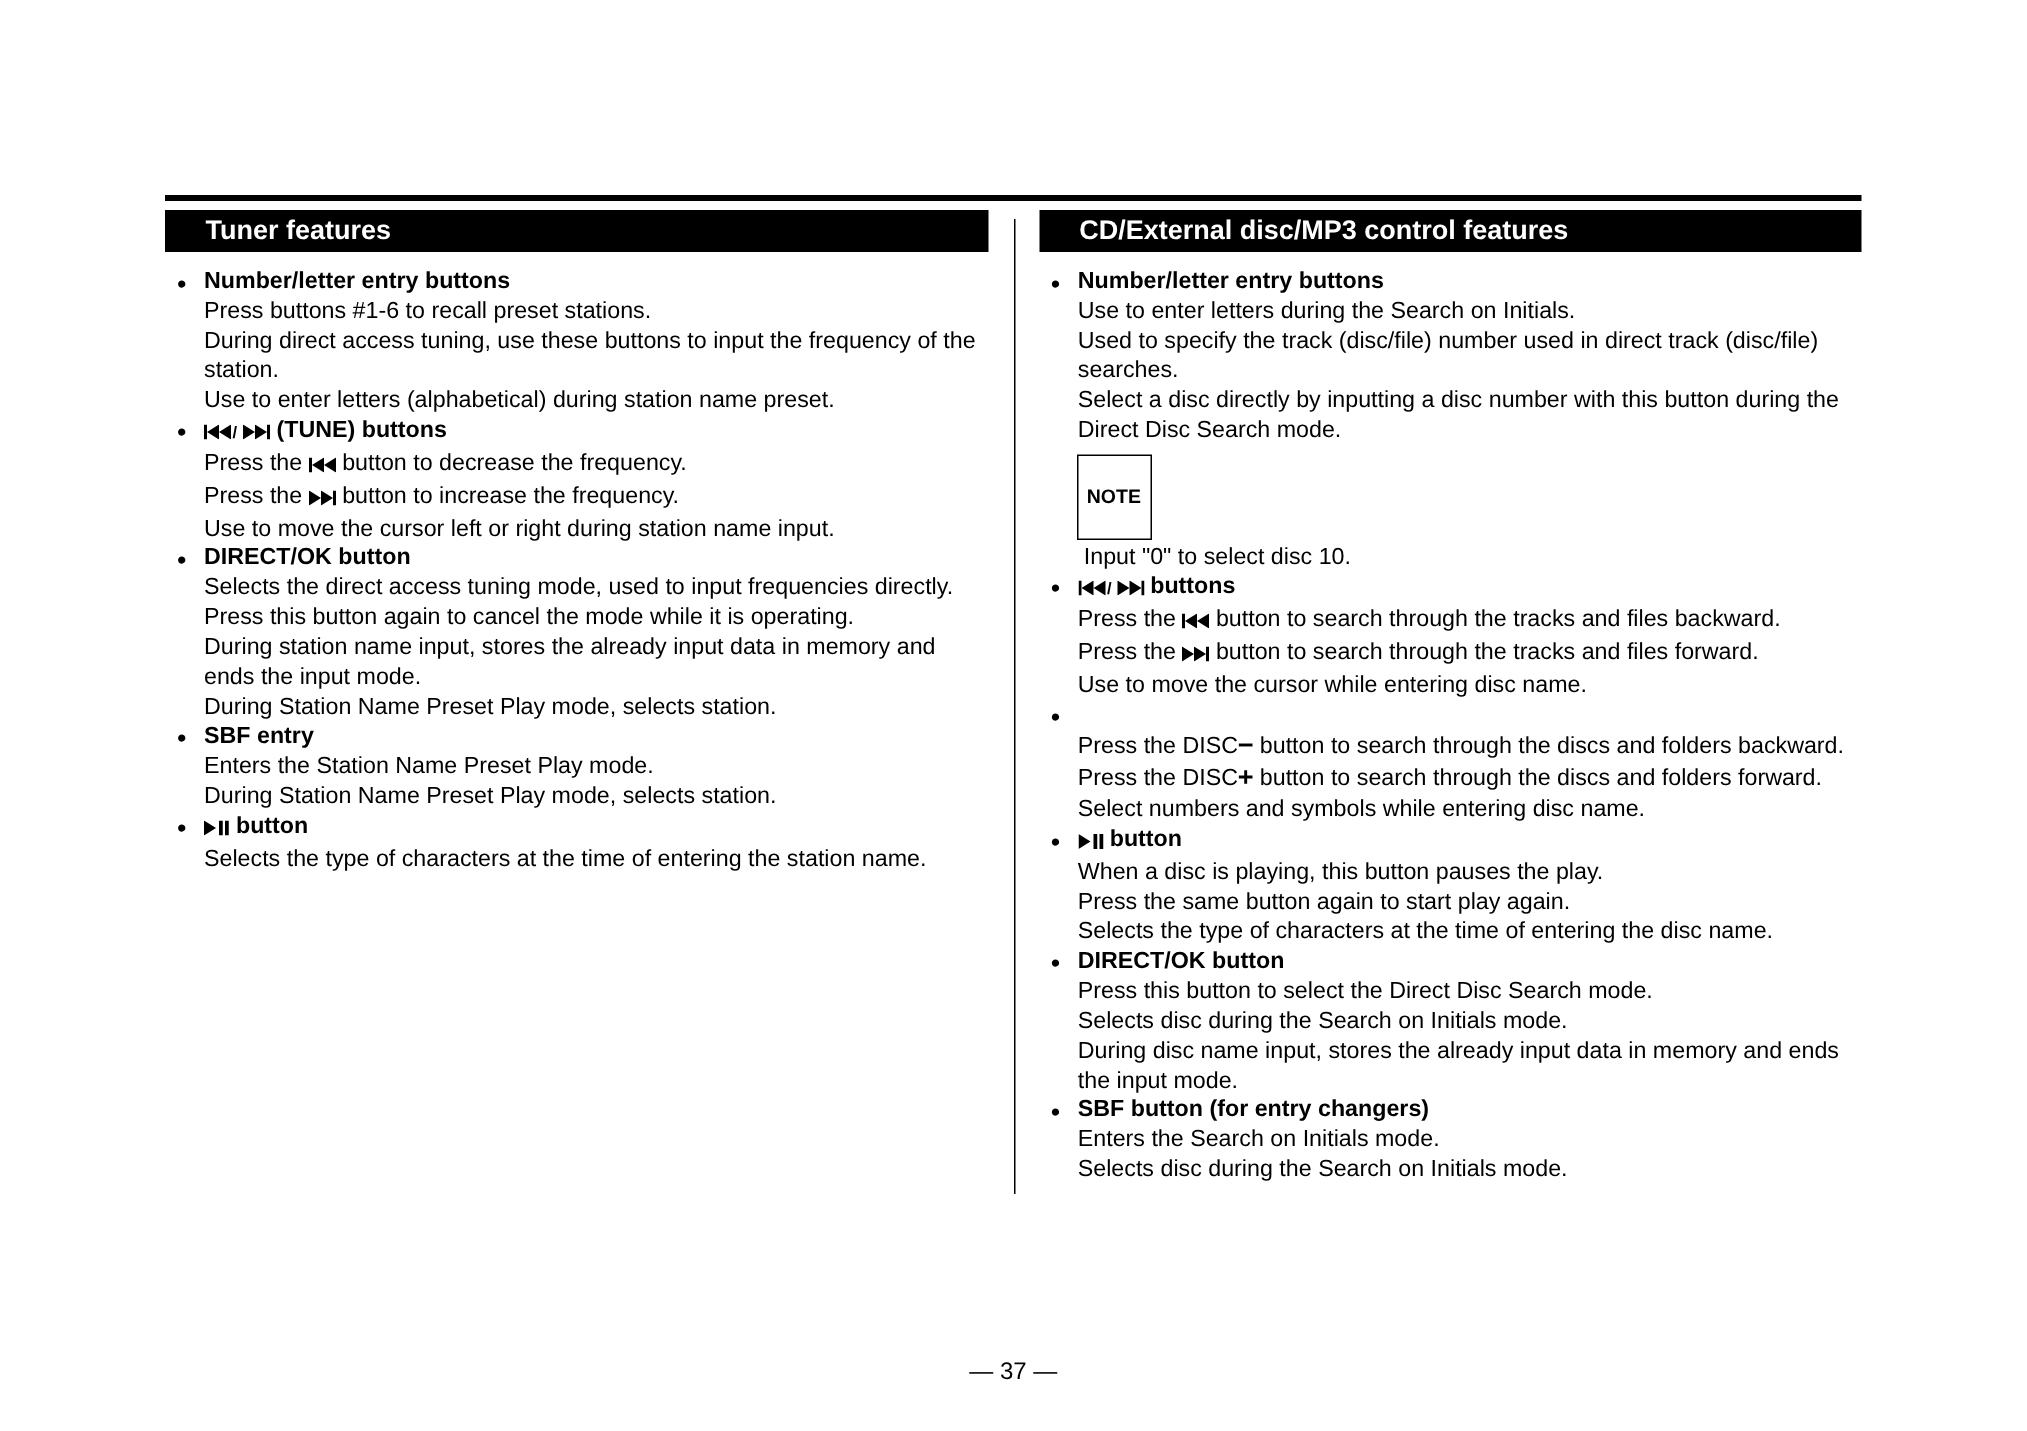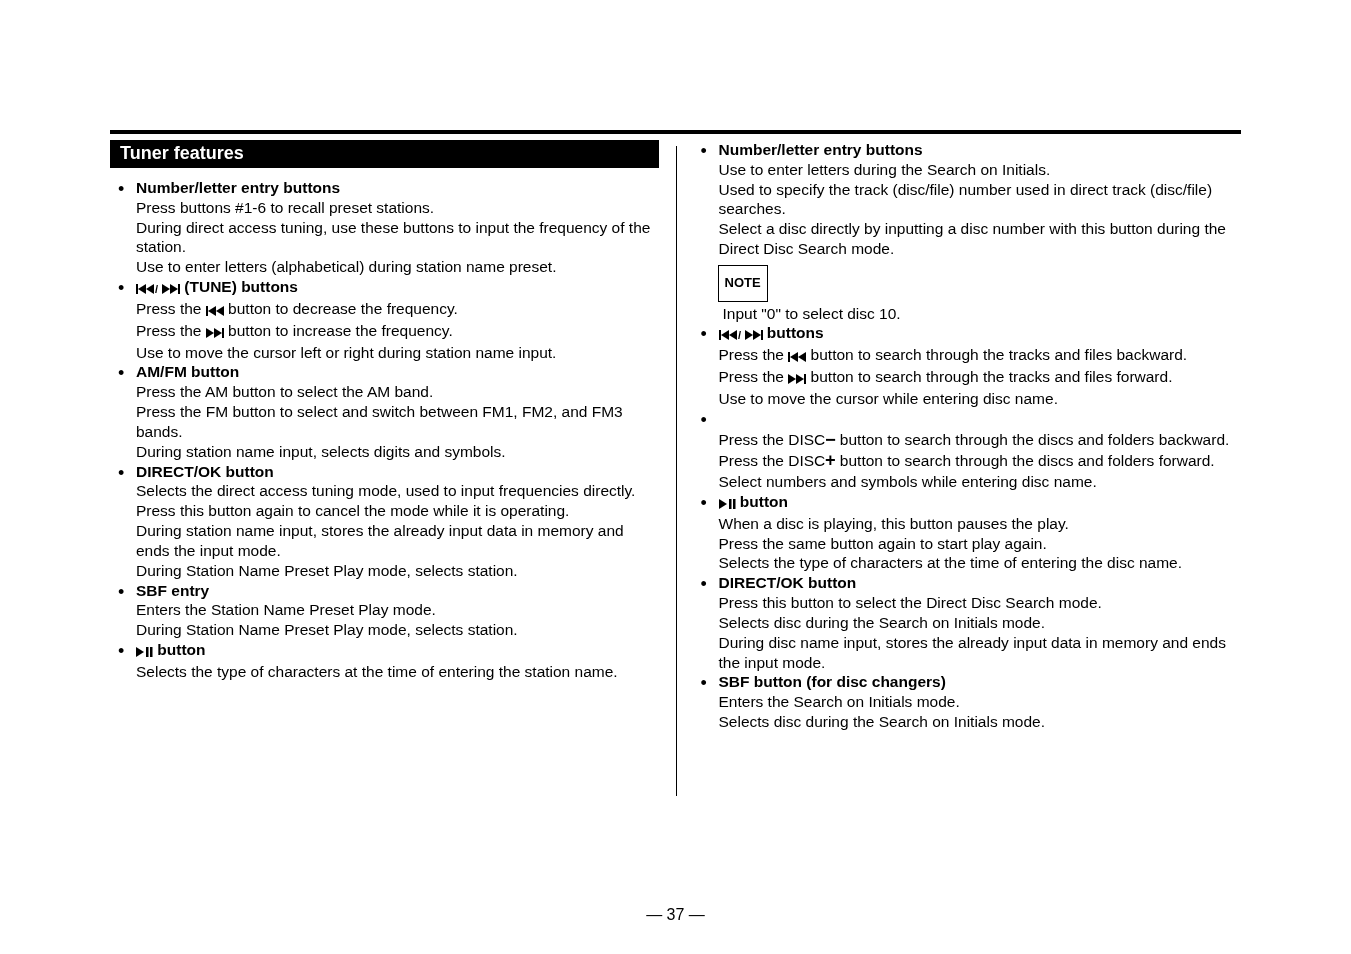--- a/index.html
+++ b/index.html
@@ -35,21 +35,21 @@
     right: -18px;
     width: 1px;
     background: #000;
     height: 650px;
   }
   .section-header {
     background: #000;
     color: #fff;
     font-weight: bold;
     font-size: 18px;
-    padding: 3px 10px 4px 10px;
+    padding: 3px 10px 4px 27px;
     margin-bottom: 10px;
   }
   ul.features {
     list-style: none;
     padding-left: 26px;
   }
   ul.features > li {
     position: relative;
     margin-top: 0;
     font-size: 15.5px;
@@ -67,21 +67,21 @@
   }
   .inline-svg {
     display: inline-block;
     vertical-align: -2px;
   }
   .note-box {
     display: inline-block;
     border: 1.5px solid #000;
     font-weight: bold;
     font-size: 13px;
-    padding: 9px 6px;
+    padding: 19px 6px;
     margin-top: 4px;
     margin-bottom: 2px;
   }
   .note-line { margin-left: -1px; margin-top: 2px; }
   .note-text { margin-left: 4px; }
   .page-num {
     position: absolute;
     bottom: 30px;
     left: 0; right: 0;
     text-align: center;
@@ -130,42 +130,42 @@
     <div class="section-header">Tuner features</div>
     <ul class="features" id="left-list">
         <li><span class="ftitle">Number/letter entry buttons</span><br><span>Press buttons #1-6 to recall preset stations.<br>During direct access tuning, use these buttons to input the frequency of the station.<br>Use to enter letters (alphabetical) during station name preset.</span></li>
         <li><span class="ftitle"><span class="inline-svg"><svg width="44" height="10" viewBox="0 0 44 10">
                 <use href="#ico-prev-next"></use>
               </svg></span> (TUNE) buttons</span><br><span>Press the <span class="inline-svg"><svg width="18" height="10" viewBox="0 0 18 10">
                 <use href="#ico-prev"></use>
               </svg></span> button to decrease the frequency.<br>Press the <span class="inline-svg"><svg width="18" height="10" viewBox="0 0 18 10">
                 <use href="#ico-next"></use>
               </svg></span> button to increase the frequency.<br>Use to move the cursor left or right during station name input.</span></li>
-        <li><span class="ftitle">AM/FM button</span><br><span>Press the AM button to select the AM band.<br>Press the FM button to select and switch between FM1, FM2, and FM3 bands.<br>During station name input, selects digits and symbols.</span></li>
         <li><span class="ftitle">DIRECT/OK button</span><br><span>Selects the direct access tuning mode, used to input frequencies directly. Press this button again to cancel the mode while it is operating.<br>During station name input, stores the already input data in memory and ends the input mode.<br>During Station Name Preset Play mode, selects station.</span></li>
         <li><span class="ftitle">SBF entry</span><br><span>Enters the Station Name Preset Play mode.<br>During Station Name Preset Play mode, selects station.</span></li>
         <li><span class="ftitle"><span class="inline-svg"><svg width="17" height="10" viewBox="0 0 17 10">
                 <use href="#ico-play-pause"></use>
               </svg></span> button</span><br><span>Selects the type of characters at the time of entering the station name.</span></li>
       </ul>
   </div>
 
   <div class="col">
+    <div class="section-header">CD/External disc/MP3 control features</div>
     <ul class="features" id="right-list">
         <li><span class="ftitle">Number/letter entry buttons</span><br><span>Use to enter letters during the Search on Initials.<br>Used to specify the track (disc/file) number used in direct track (disc/file) searches.<br>Select a disc directly by inputting a disc number with this button during the Direct Disc Search mode.<div class="note-line"><span class="note-box">NOTE</span></div><div class="note-text">Input "0" to select disc 10.</div></span></li>
         <li><span class="ftitle"><span class="inline-svg"><svg width="44" height="10" viewBox="0 0 44 10">
                 <use href="#ico-prev-next"></use>
               </svg></span> buttons</span><br><span>Press the <span class="inline-svg"><svg width="18" height="10" viewBox="0 0 18 10">
                 <use href="#ico-prev"></use>
               </svg></span> button to search through the tracks and files backward.<br>Press the <span class="inline-svg"><svg width="18" height="10" viewBox="0 0 18 10">
                 <use href="#ico-next"></use>
               </svg></span> button to search through the tracks and files forward.<br>Use to move the cursor while entering disc name.</span></li>
         <li><br><span>Press the DISC<span class="disc-sym">−</span> button to search through the discs and folders backward.<br>Press the DISC<span class="disc-sym">+</span> button to search through the discs and folders forward.<br>Select numbers and symbols while entering disc name.</span></li>
         <li><span class="ftitle"><span class="inline-svg"><svg width="17" height="10" viewBox="0 0 17 10">
                 <use href="#ico-play-pause"></use>
               </svg></span> button</span><br><span>When a disc is playing, this button pauses the play.<br>Press the same button again to start play again.<br>Selects the type of characters at the time of entering the disc name.</span></li>
         <li><span class="ftitle">DIRECT/OK button</span><br><span>Press this button to select the Direct Disc Search mode.<br>Selects disc during the Search on Initials mode.<br>During disc name input, stores the already input data in memory and ends the input mode.</span></li>
-        <li><span class="ftitle">SBF button (for disc changers)</span><br><span>Enters the Search on Initials mode.<br>Selects disc during the Search on Initials mode.</span></li>
+        <li><span class="ftitle">SBF button (for entry changers)</span><br><span>Enters the Search on Initials mode.<br>Selects disc during the Search on Initials mode.</span></li>
       </ul>
   </div>
 </div>
 
 <div class="page-num">— 37 —</div>
 
 </body></html>

